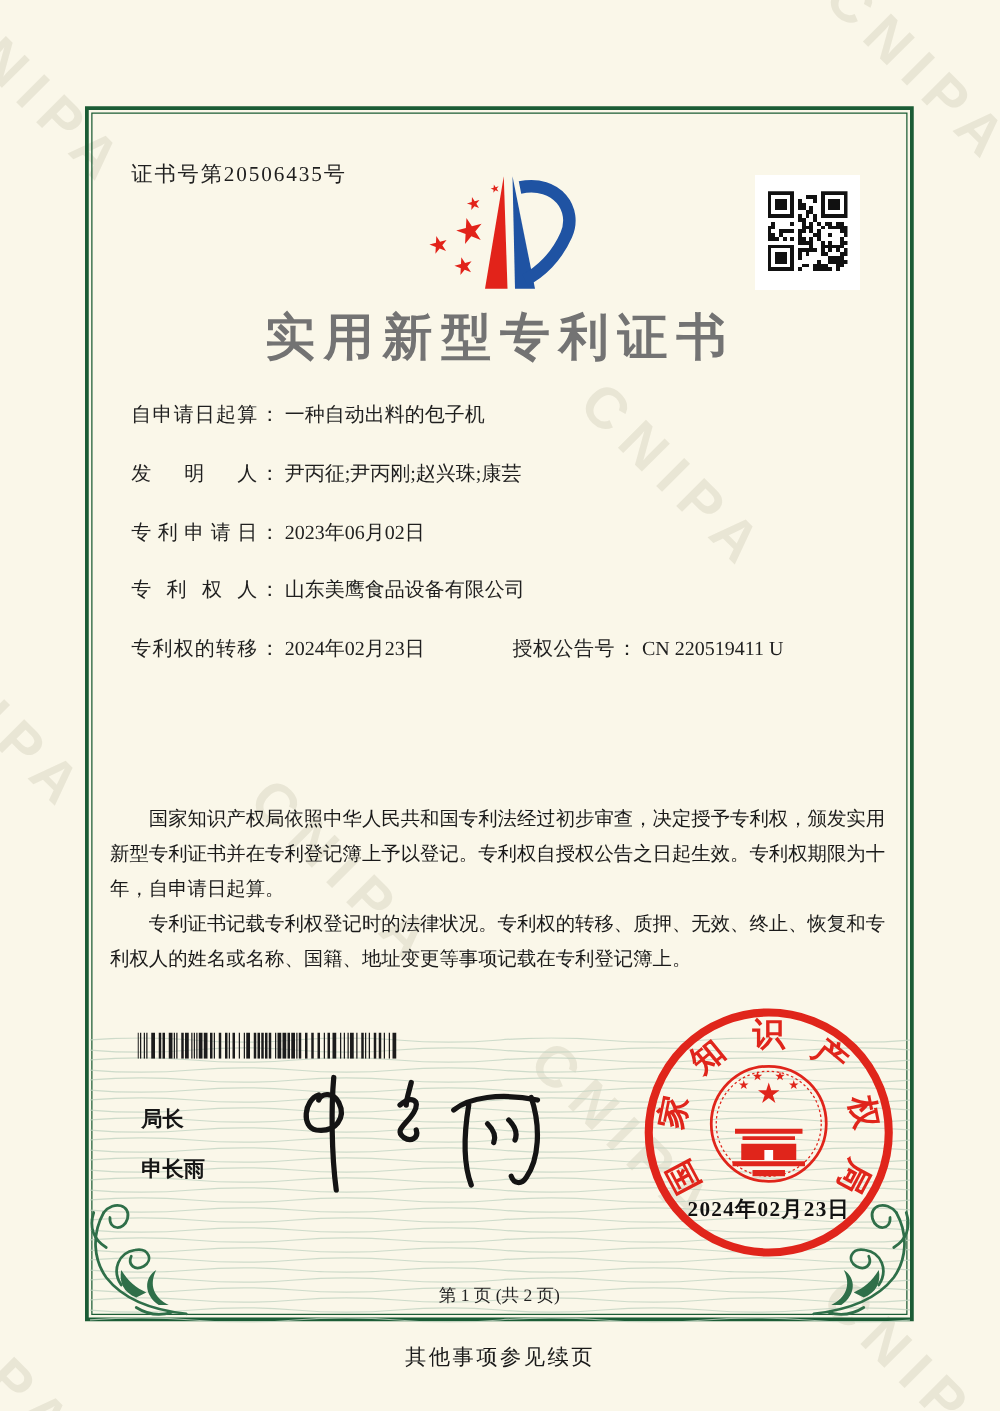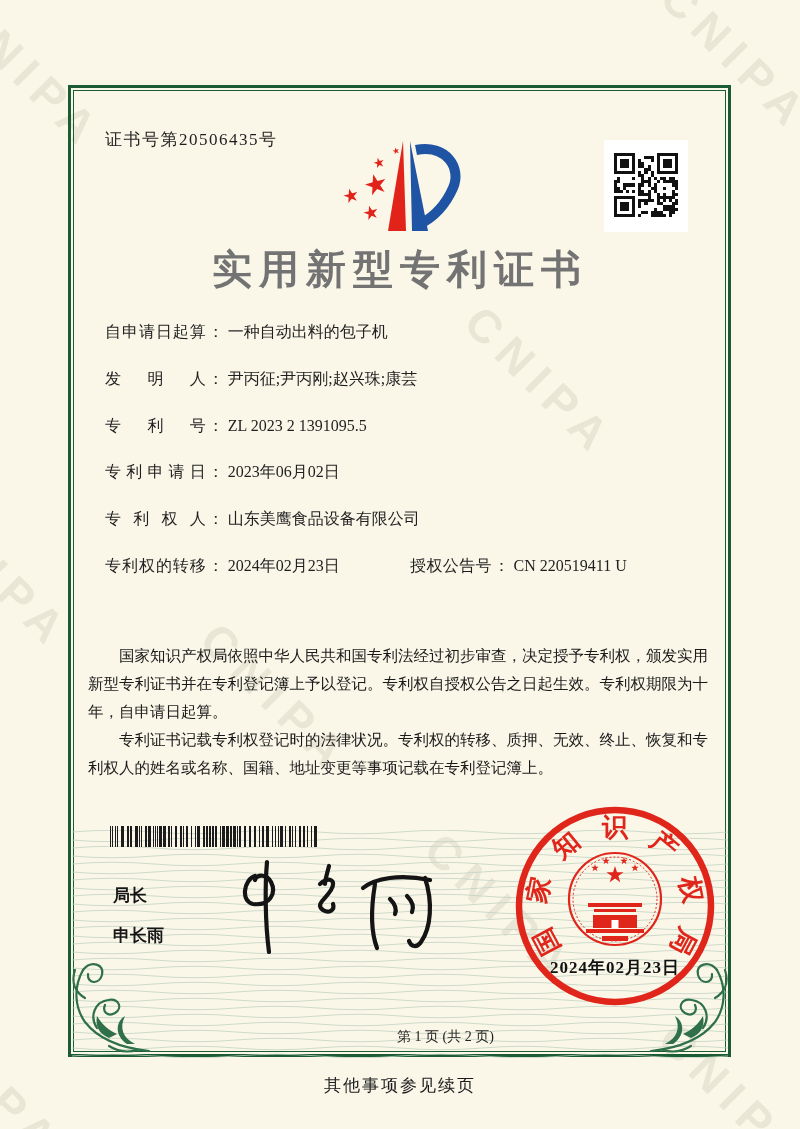--- a/index.html
+++ b/index.html
@@ -41,21 +41,21 @@
 
   .barcode{position:absolute;left:110px;top:826px;width:212px;height:21px;}
 
   .signer{position:absolute;left:113px;top:876px;font-family:"Liberation Sans","DejaVu Sans",sans-serif;
           font-size:17px;font-weight:600;color:#161616;line-height:40px;}
   .signature{position:absolute;left:225px;top:852px;width:220px;height:108px;}
 
   .seal{position:absolute;left:512px;top:803px;width:206px;height:206px;}
 
   .page-info{position:absolute;left:68px;top:1028px;width:663px;text-align:center;
-             font-size:14px;color:#222;margin-left:46px;}
+             font-size:14px;color:#222;}
   .footer-note{position:absolute;left:0;top:1074px;width:800px;text-align:center;
                font-size:17px;letter-spacing:2px;color:#1a1a1a;}
 
   .ornament{position:absolute;width:92px;height:100px;}
   .orn-br{left:645px;top:958px;}
   .orn-bl{left:63px;top:958px;transform:scaleX(-1);}
 </style>
 </head>
 <body>
 
@@ -279,23 +279,20 @@
   <div class="title">实用新型专利证书</div>
 
   <div class="fields">
     <div class="frow">
       <span class="lbl">自申请日起算</span><span class="colon">：</span><span class="val">一种自动出料的包子机</span>
     </div>
     <div class="frow">
       <span class="lbl">发明人</span><span class="colon">：</span><span class="val">尹丙征;尹丙刚;赵兴珠;康芸</span>
     </div>
     <div class="frow">
-      <span class="lbl">专利号</span><span class="colon">：</span><span class="val">ZL 2023 2 1391095.5</span>
-    </div>
-    <div class="frow">
       <span class="lbl">专利申请日</span><span class="colon">：</span><span class="val">2023年06月02日</span>
     </div>
     <div class="frow">
       <span class="lbl">专利权人</span><span class="colon">：</span><span class="val">山东美鹰食品设备有限公司</span>
     </div>
     <div class="frow">
       <span class="lbl">专利权的转移</span><span class="colon">：</span><span class="val">2024年02月23日</span>
       <span class="pair2">
         <span class="lbl2">授权公告号</span><span class="colon">：</span><span class="val">CN 220519411 U</span>
       </span>

